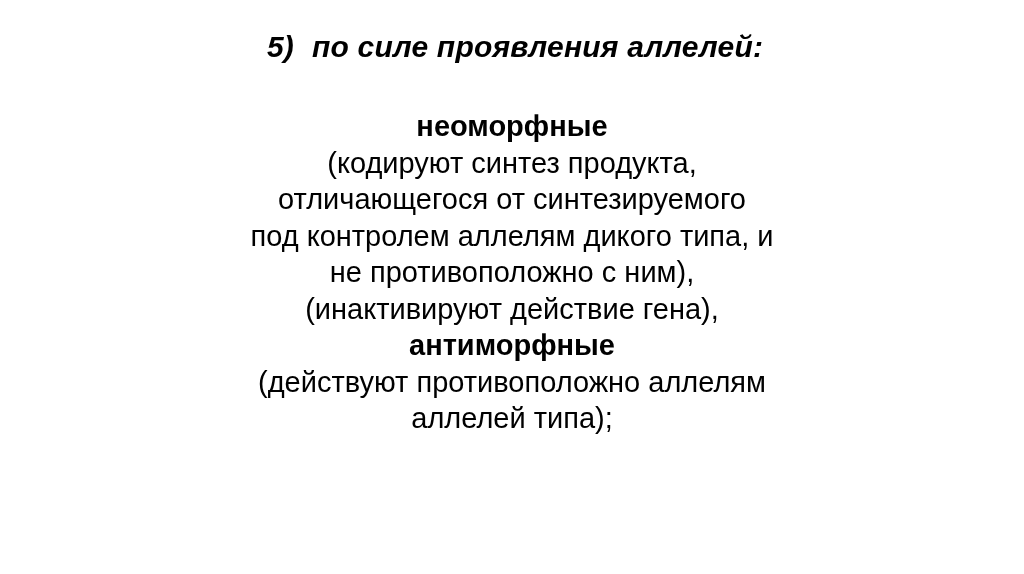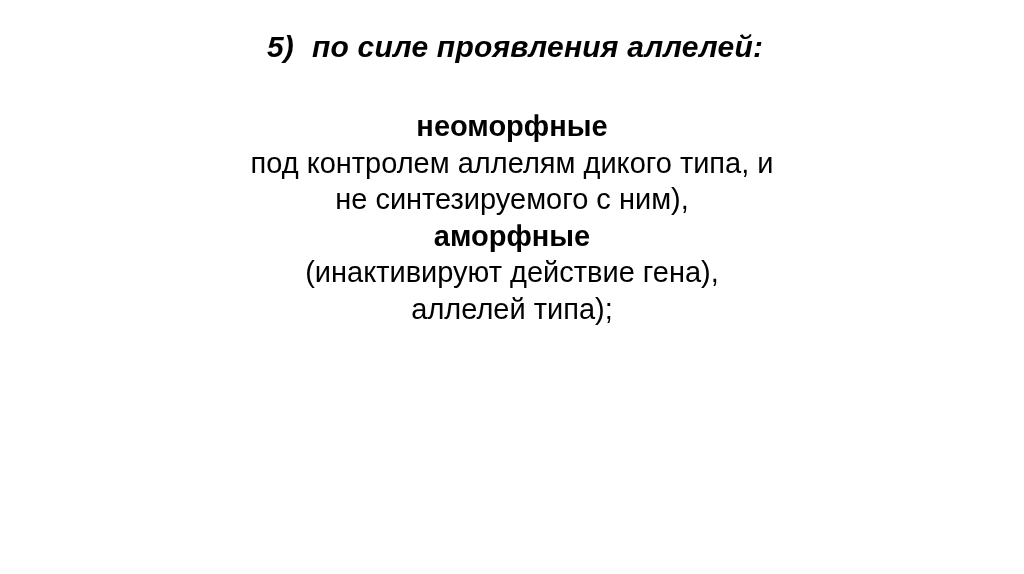--- a/index.html
+++ b/index.html
@@ -55,20 +55,23 @@
 <body>
 
 <div class="slide">
 
   <div class="heading">
     <span class="num">5)</span><span>по силе проявления аллелей:</span>
   </div>
 
   <div class="body-block">
     <div class="line bold">неоморфные</div>
+    <div class="line">(кодируют синтез продукта,</div>
+    <div class="line">отличающегося от синтезируемого</div>
     <div class="line">под контролем аллелям дикого типа, и</div>
-    <div class="line">не синтезируемого с ним),</div>
-    <div class="line bold">аморфные</div>
+    <div class="line">не противоположно с ним),</div>
     <div class="line">(инактивируют действие гена),</div>
+    <div class="line bold">антиморфные</div>
+    <div class="line">(действуют противоположно аллелям</div>
     <div class="line">аллелей типа);</div>
   </div>
 
 </div>
 
 </body></html>

